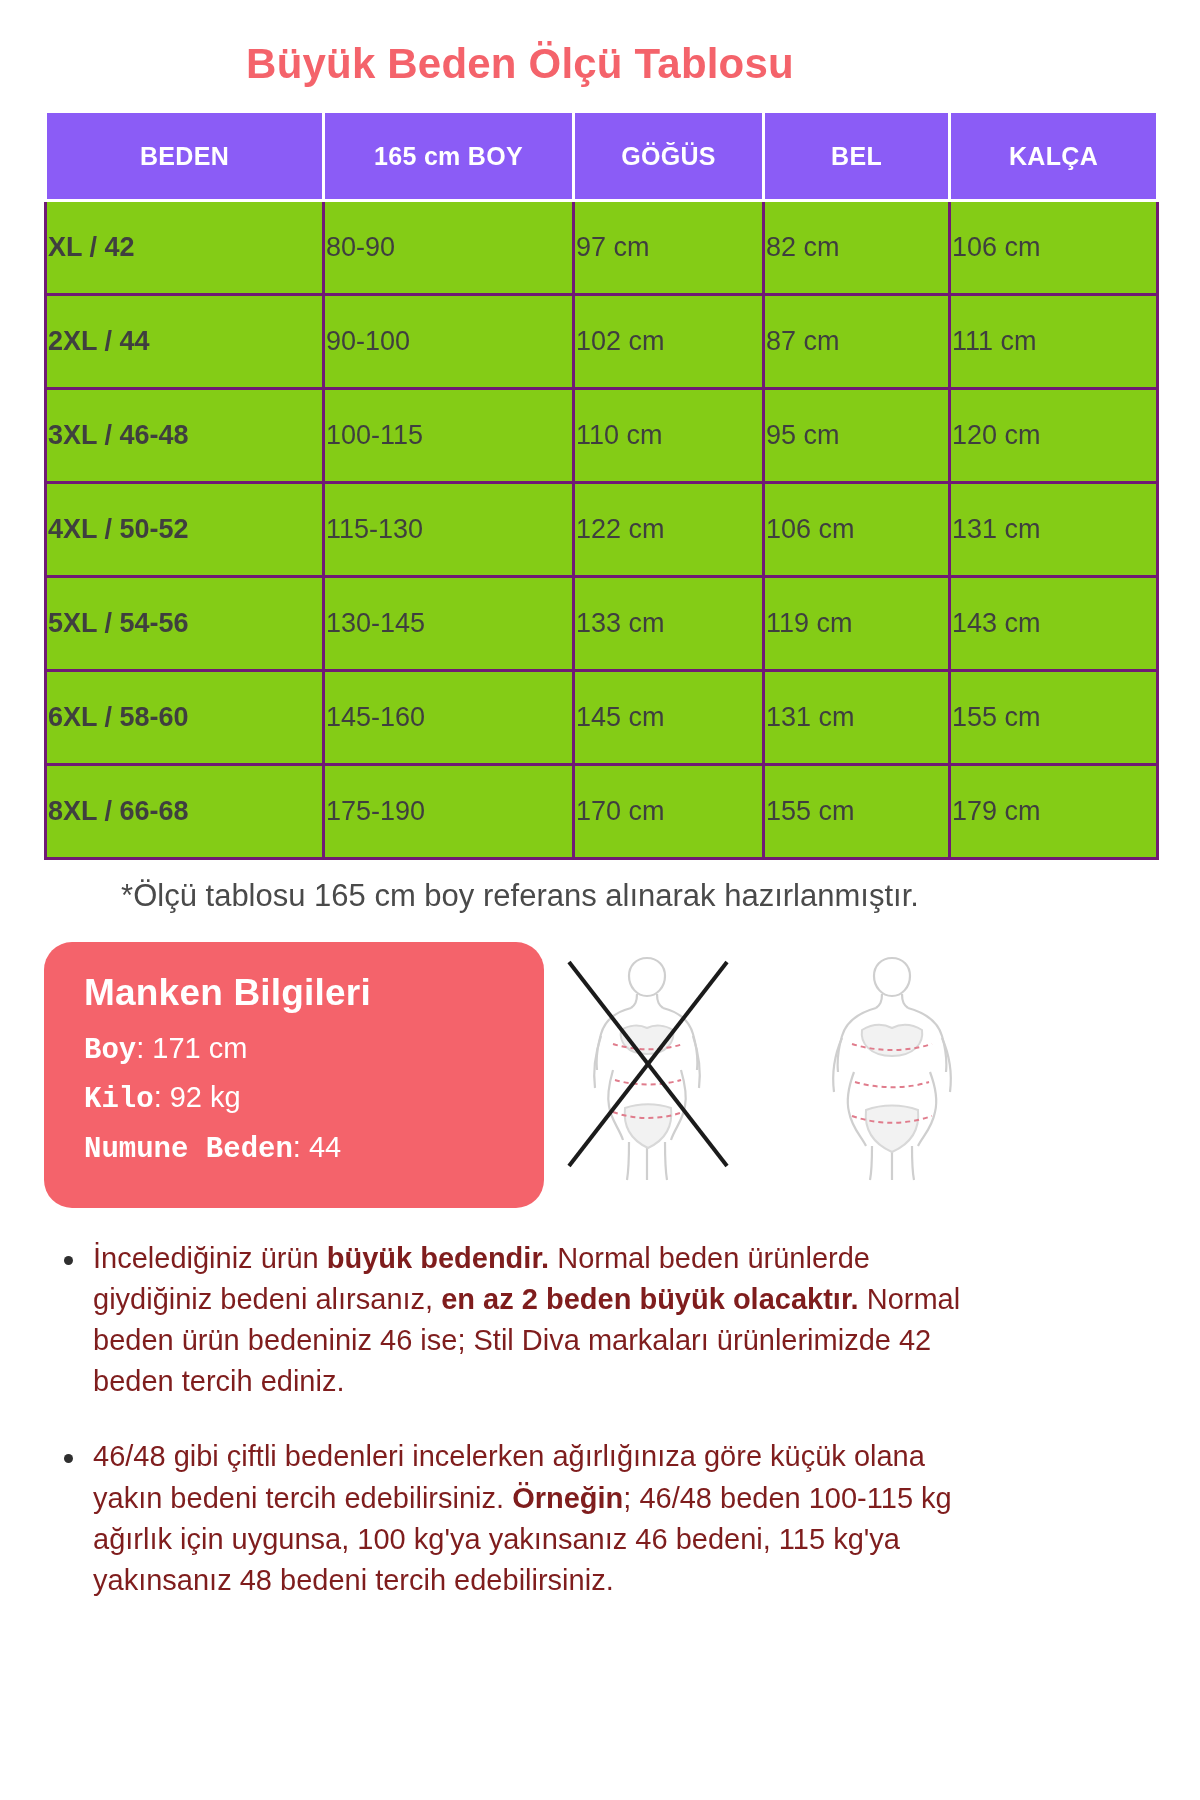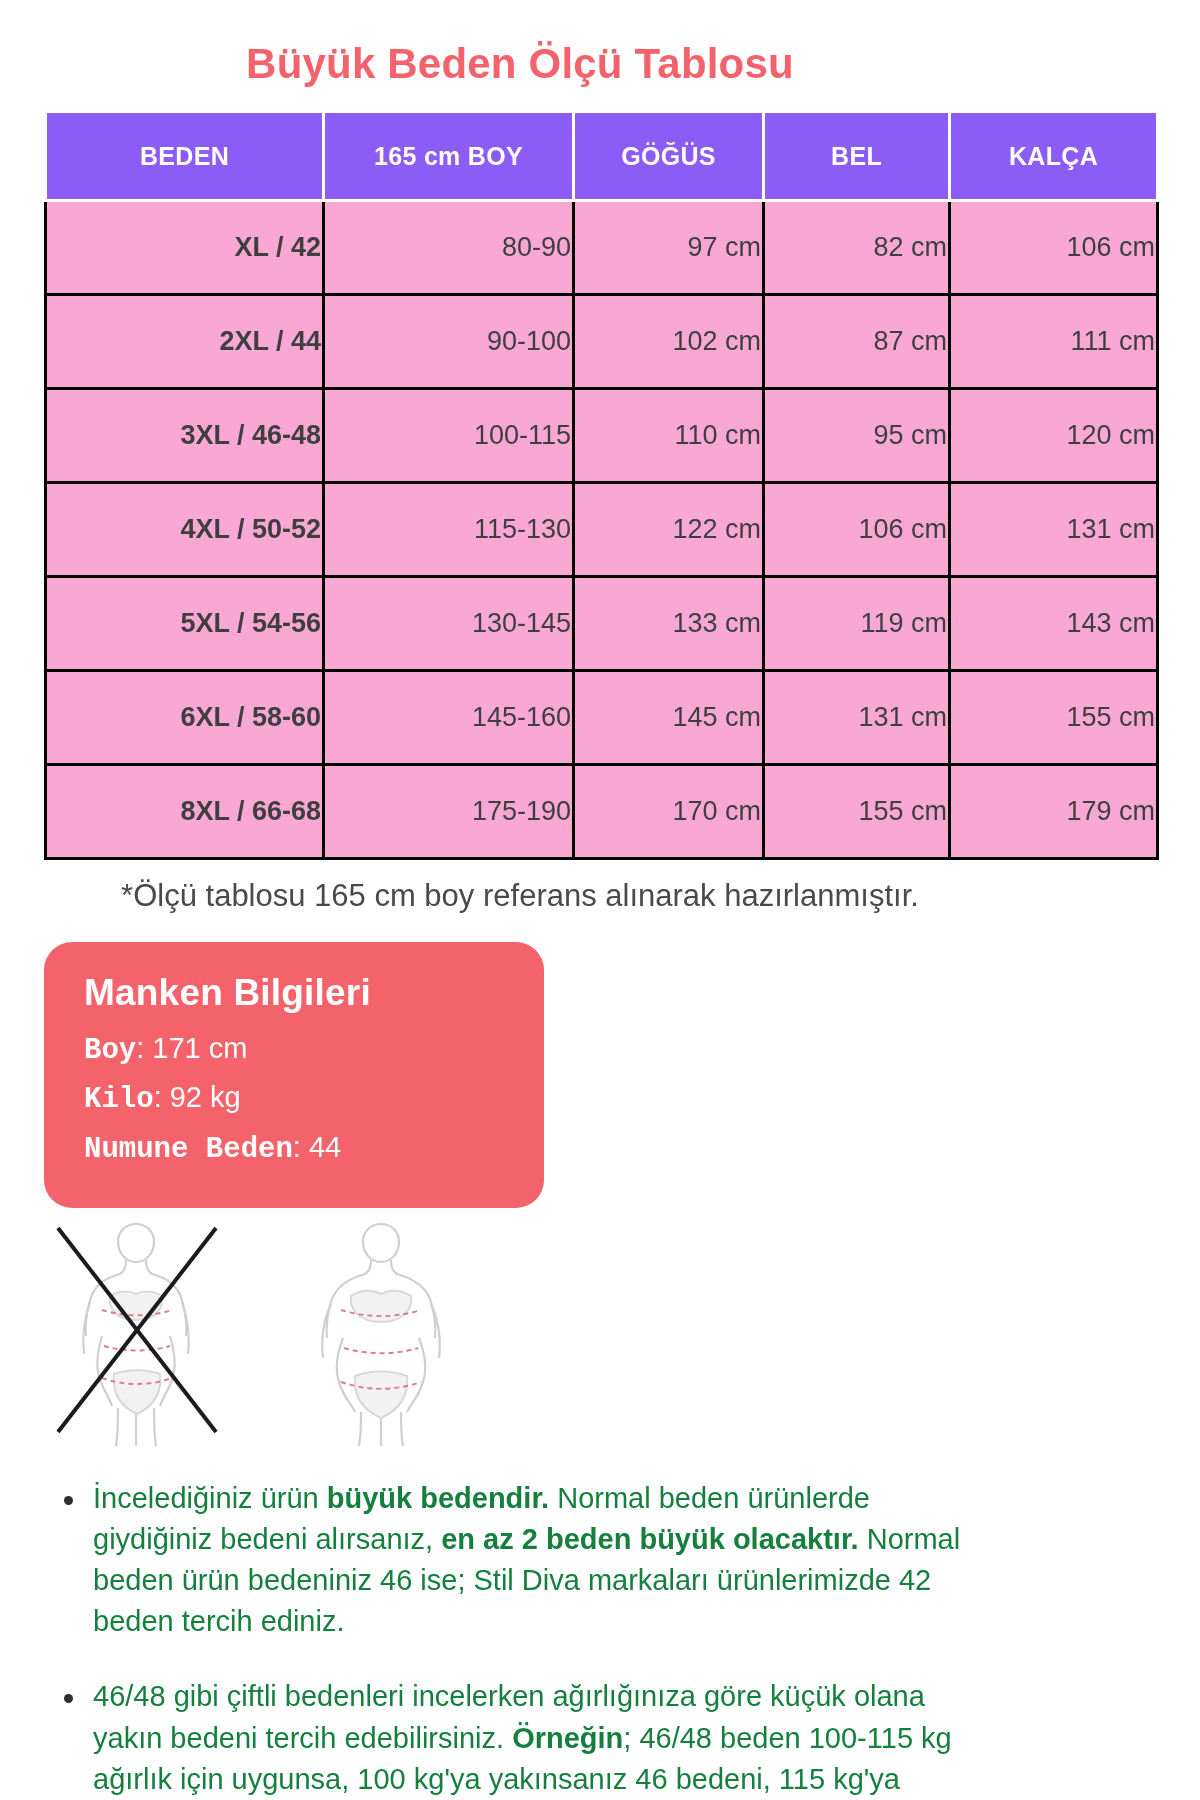--- a/index.html
+++ b/index.html
@@ -42,24 +42,24 @@
   table.size-table th {
     background: #8b5cf6;
     color: #ffffff;
     font-size: 25px;
     font-weight: bold;
     height: 84px;
     border: 3px solid #ffffff;
     letter-spacing: 0.3px;
   }
   table.size-table td {
-    background: #f9a8d4;
-    border: 3px solid #000000;
+    background: #84cc16;
+    border: 3px solid #701a75;
     height: 89px;
-    text-align: right;
+    text-align: left;
     font-size: 27px;
     color: #3f3f3f;
   }
   table.size-table td.size-cell {
     font-weight: bold;
     font-size: 27px;
   }
   col.c1 { width: 278px; }
   col.c2 { width: 250px; }
   col.c3 { width: 190px; }
@@ -71,21 +71,20 @@
     font-size: 31px;
     color: #4a4a4a;
     margin: 18px 0 0 0;
   }
 
   
   .model-row {
     display: flex;
     align-items: flex-start;
     margin-top: 28px;
-    flex-direction: column;
   }
   .model-card {
     background: #f4636b;
     border-radius: 28px;
     width: 500px;
     box-sizing: border-box;
     padding: 26px 34px 30px 40px;
     color: #ffffff;
   }
   .model-card h2 {
@@ -138,21 +137,21 @@
     width: 9px;
     height: 9px;
     border-radius: 50%;
     background: #2f2f2f;
     margin: 18px 20px 0 0;
     flex: 0 0 auto;
   }
   .bullet-text {
     font-size: 29px;
     line-height: 1.42;
-    color: #15803d;
+    color: #7f1d1d;
   }
   .bullet-text b { font-weight: bold; }
 </style>
 </head>
 <body>
 
 <div class="page">
 
   <div class="title">Büyük Beden Ölçü Tablosu</div>
 

